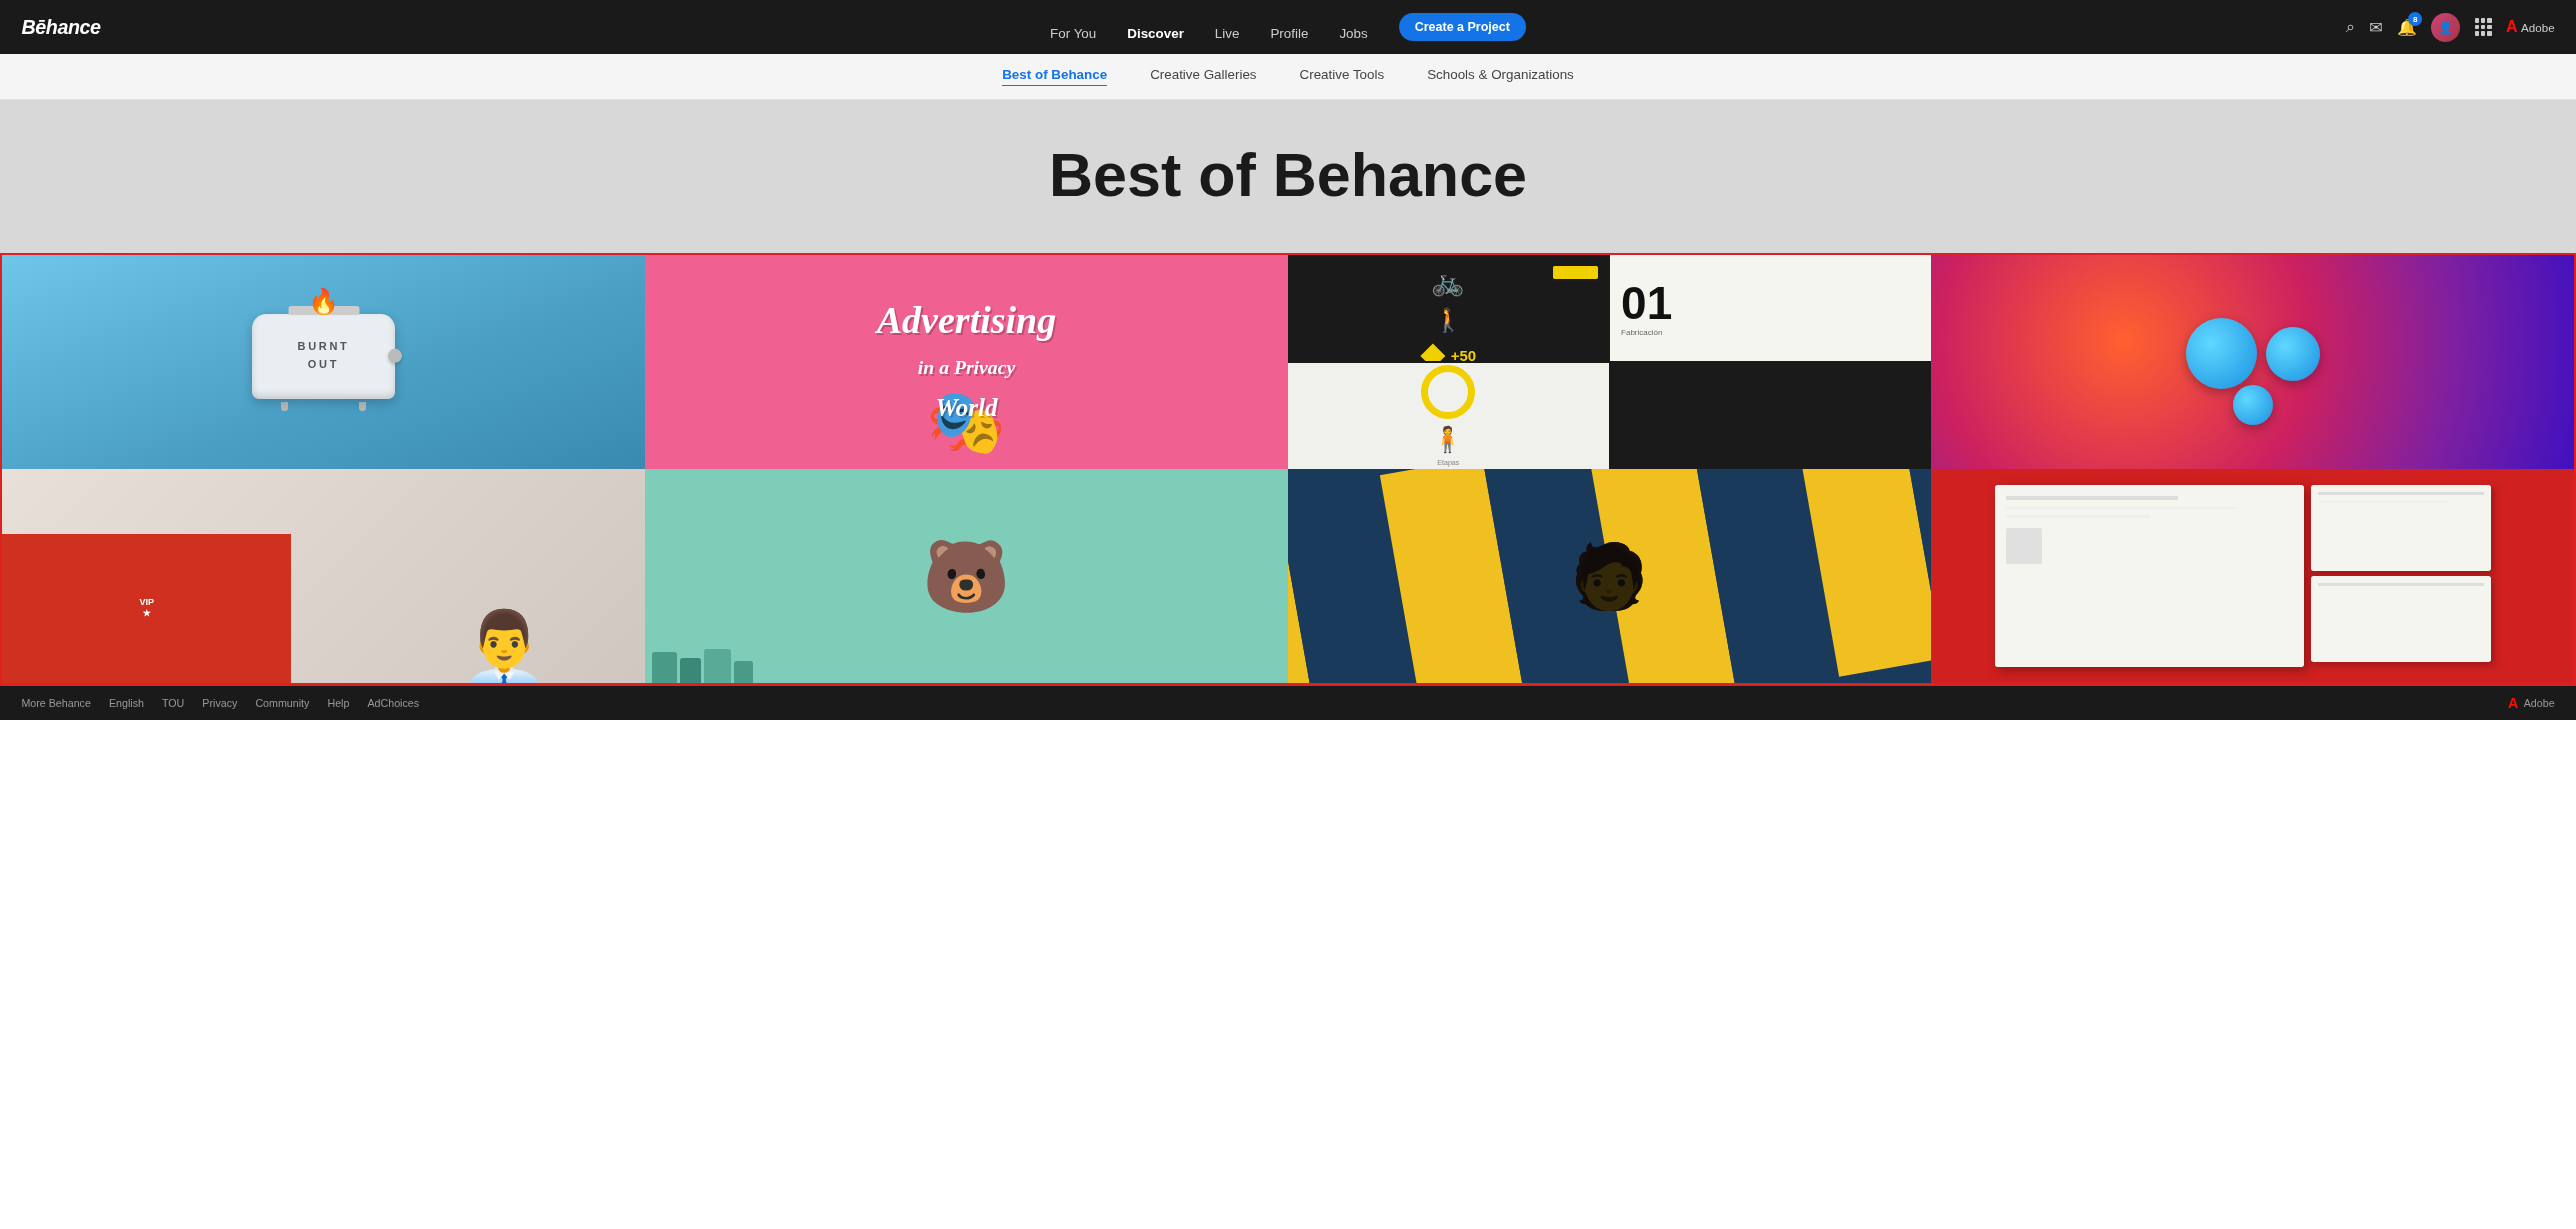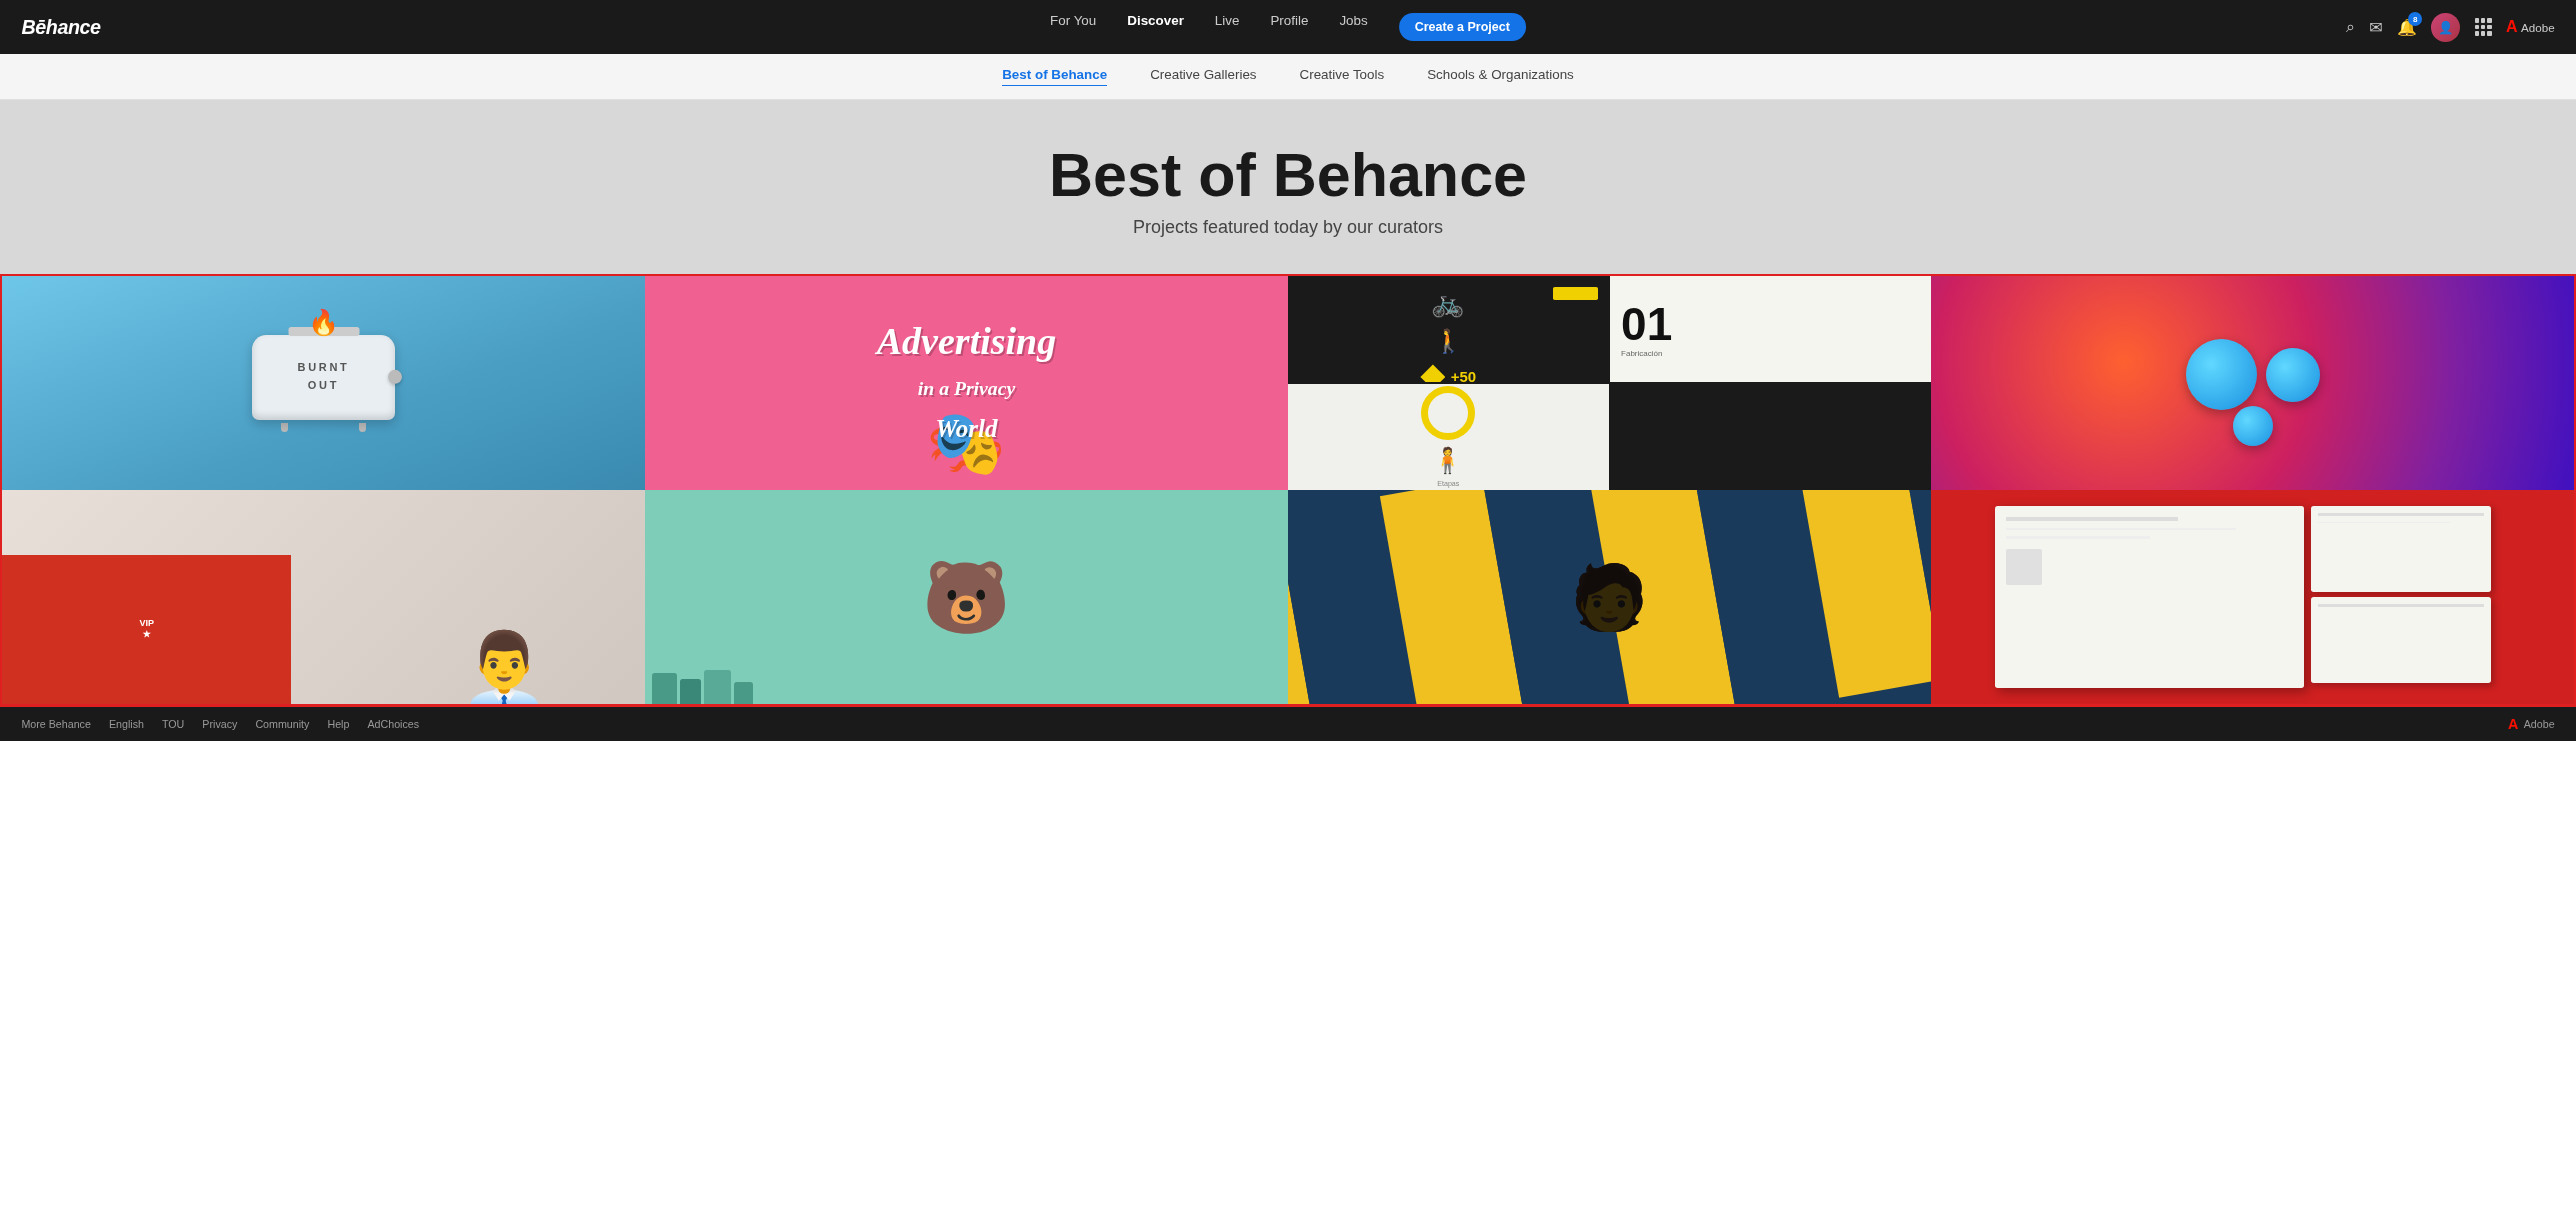--- a/index.html
+++ b/index.html
@@ -18,21 +18,21 @@
     .navbar-brand {
       color: #fff;
       font-size: 19.7px;
       font-weight: 700;
       letter-spacing: -0.4px;
       margin-right: auto;
       font-style: italic;
     }
     .navbar-center {
       display: flex;
-      align-items: flex-start;
+      align-items: flex-end;
       gap: 31px;
       position: absolute;
       left: 50%;
       transform: translateX(-50%);
     }
     .nav-link {
       color: #ccc;
       text-decoration: none;
       font-size: 13.4px;
       font-weight: 400;
@@ -495,21 +495,20 @@
 
 <div class="secondary-nav">
   <a class="sec-nav-link active">Best of Behance</a>
   <a class="sec-nav-link">Creative Galleries</a>
   <a class="sec-nav-link">Creative Tools</a>
   <a class="sec-nav-link">Schools &amp; Organizations</a>
 </div>
 
 <div class="hero">
   <h1 class="hero-title">Best of Behance</h1>
-  <p class="hero-subtitle">Projects featured today by our curators</p>
 </div>
 
 <div class="gallery-section">
   <div class="gallery-grid">
 
     <div class="gallery-item">
       <div class="gallery-item-inner card-1">
         <div class="toaster-scene">
           <div style="position:relative; display:flex; flex-direction:column; align-items:center;">
             <div class="toaster-body">

